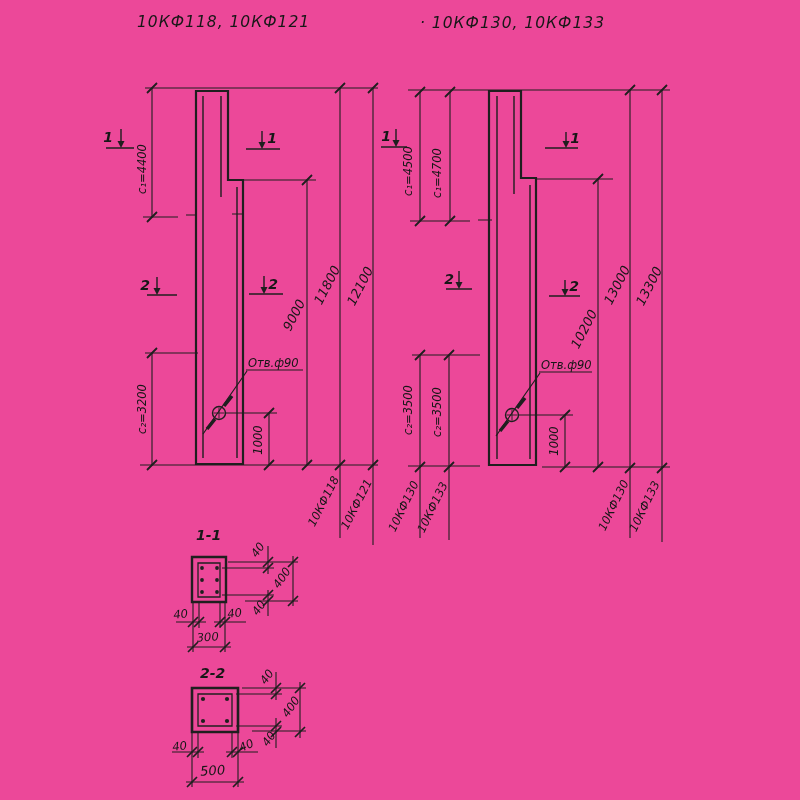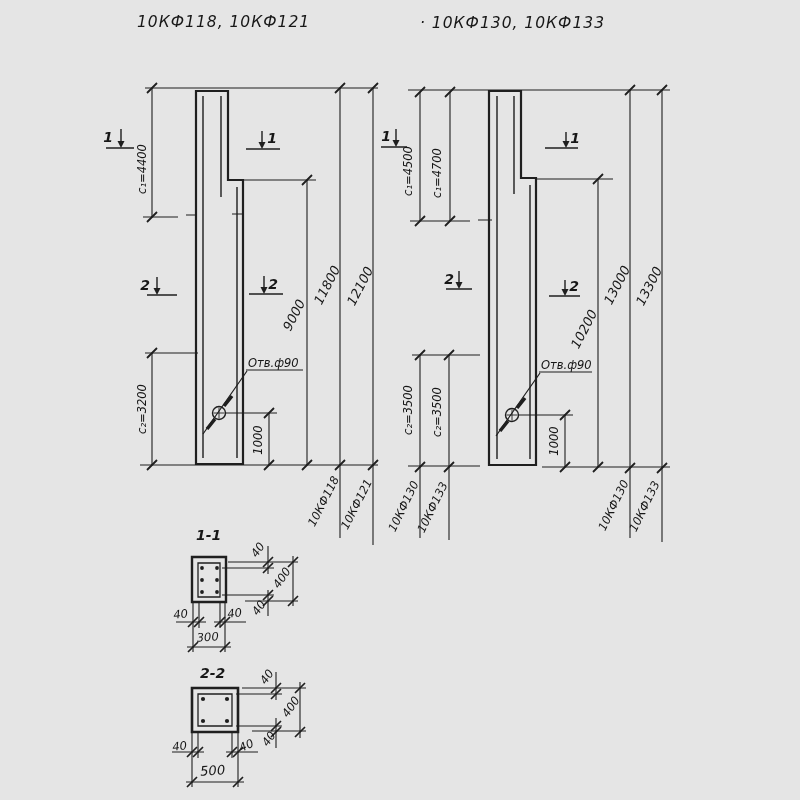--- a/index.html
+++ b/index.html
@@ -1,16 +1,16 @@
 <!DOCTYPE html>
 <html><head>
 <meta charset="utf-8">
 <style>
   html,body{margin:0;padding:0;background:#ffffff;}
-  .sheet{position:relative;width:800px;height:800px;background:#e5e5e5;overflow:hidden;}
+  .sheet{position:relative;width:800px;height:800px;background:#ec4899;overflow:hidden;}
   svg{display:block;}
   .ln{stroke:#1f1f1f;fill:none;}
   .hw{font-family:"DejaVu Sans",sans-serif;font-style:italic;fill:#171717;}
   .t-title{font-size:15.5px;letter-spacing:1px;}
   .t-dim{font-size:13px;}
   .t-dim-s{font-size:11.5px;}
   .t-sec{font-size:14px;font-weight:bold;}
   .t-mark{font-size:11.5px;}
 </style>
 </head>

